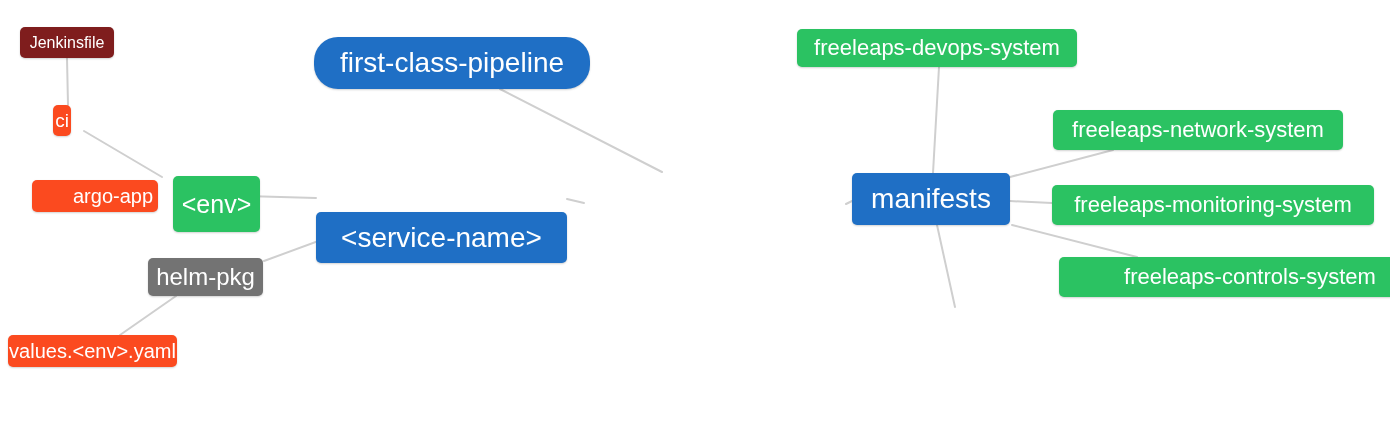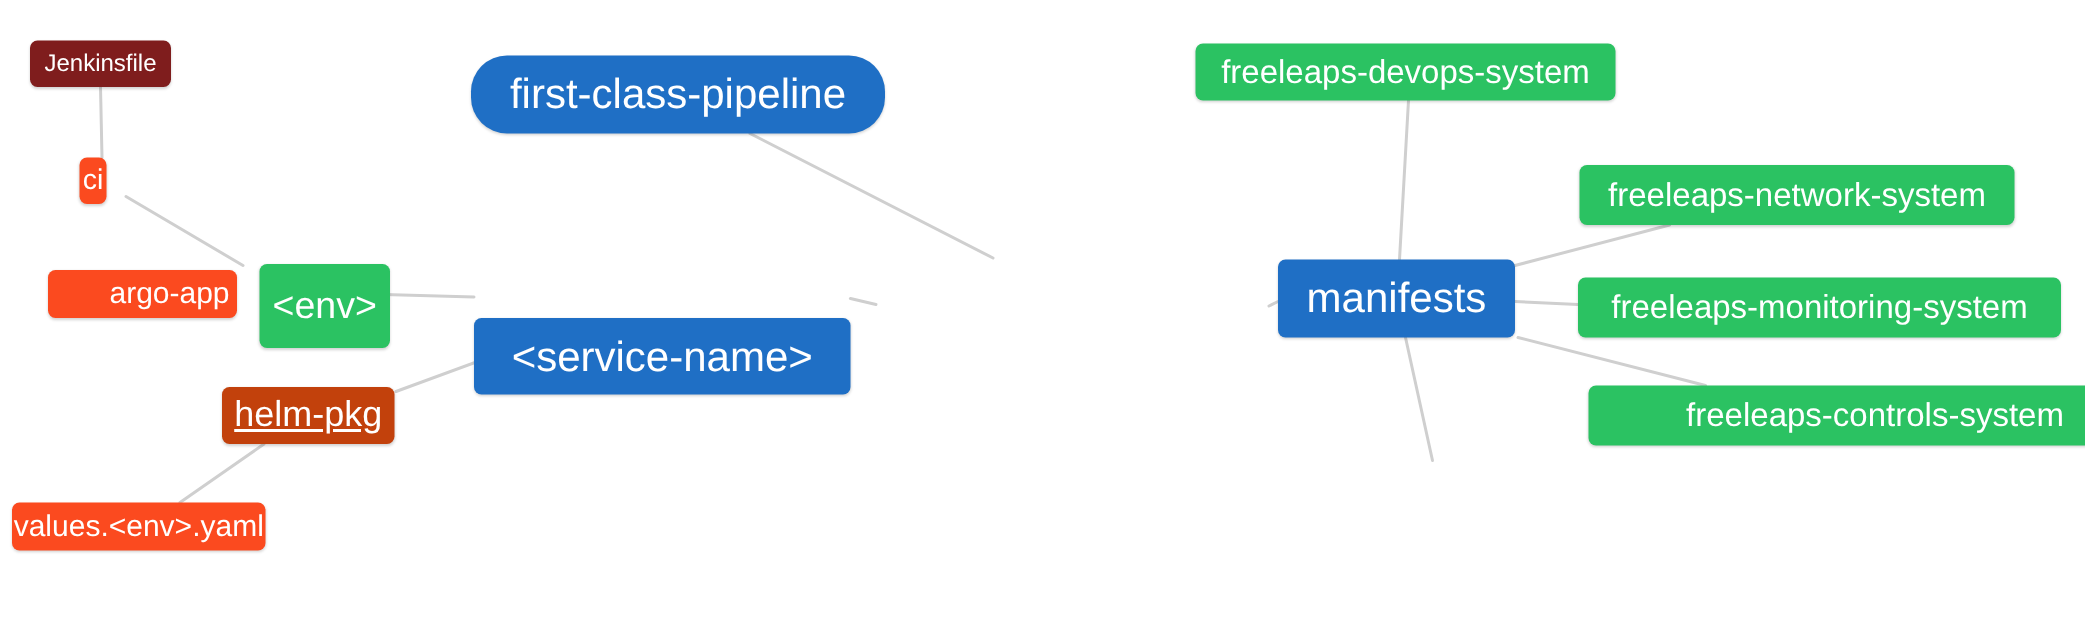--- a/index.html
+++ b/index.html
@@ -41,21 +41,21 @@
       <line x1="1010" y1="177" x2="1113" y2="150" stroke="#cfcfcf" stroke-width="2" stroke-linecap="round"></line>
       <line x1="1010" y1="201" x2="1052" y2="203" stroke="#cfcfcf" stroke-width="2" stroke-linecap="round"></line>
       <line x1="1012" y1="225" x2="1137" y2="257" stroke="#cfcfcf" stroke-width="2" stroke-linecap="round"></line>
       <line x1="937" y1="225" x2="955" y2="307" stroke="#cfcfcf" stroke-width="2" stroke-linecap="round"></line>
     </svg>
 
   <div class="node" style="left: 20px; top: 27px; width: 94px; height: 31px; background: #7f1d1d; font-size: 16px;">Jenkinsfile</div>
   <div class="node" style="left: 53px; top: 105px; width: 18px; height: 31px; background: rgb(251, 74, 31); font-size: 19px;">ci</div>
   <div class="node" style="left: 32px; top: 180px; width: 90px; height: 32px; background: rgb(251, 74, 31); font-size: 20px; padding-left: 36px;">argo-app</div>
   <div class="node" style="left: 157px; top: 176px; width: 87px; height: 56px; background: rgb(43, 194, 98); font-size: 25px; margin-left: 16px;">&lt;env&gt;</div>
-  <div class="node" style="left: 148px; top: 258px; width: 115px; height: 38px; background: #c2410c; font-size: 24px; text-decoration: underline;">helm-pkg</div>
+  <div class="node" style="left: 148px; top: 258px; width: 115px; height: 38px; background: #737373; font-size: 24px;">helm-pkg</div>
   <div class="node" style="left: 8px; top: 335px; width: 169px; height: 32px; background: rgb(251, 74, 31); font-size: 20px;">values.&lt;env&gt;.yaml</div>
   <div class="node" style="left: 314px; top: 37px; width: 276px; height: 52px; background: rgb(31, 111, 197); font-size: 28px; border-radius: 24px;">first-class-pipeline</div>
   <div class="node" style="left: 316px; top: 171px; width: 251px; height: 51px; background: rgb(31, 111, 197); font-size: 28px; margin-top: 41px;">&lt;service-name&gt;</div>
   <div class="node" style="left: 852px; top: 173px; width: 158px; height: 52px; background: rgb(31, 111, 197); font-size: 28px;">manifests</div>
   <div class="node" style="left: 797px; top: 29px; width: 280px; height: 38px; background: rgb(43, 194, 98); font-size: 22px;">freeleaps-devops-system</div>
   <div class="node" style="left: 1053px; top: 110px; width: 290px; height: 40px; background: rgb(43, 194, 98); font-size: 22px;">freeleaps-network-system</div>
   <div class="node" style="left: 1052px; top: 185px; width: 322px; height: 40px; background: rgb(43, 194, 98); font-size: 22px;">freeleaps-monitoring-system</div>
   <div class="node" style="left: 1059px; top: 257px; width: 294px; height: 40px; background: rgb(43, 194, 98); font-size: 22px; padding-left: 44px;">freeleaps-controls-system</div>
 </div>
 

